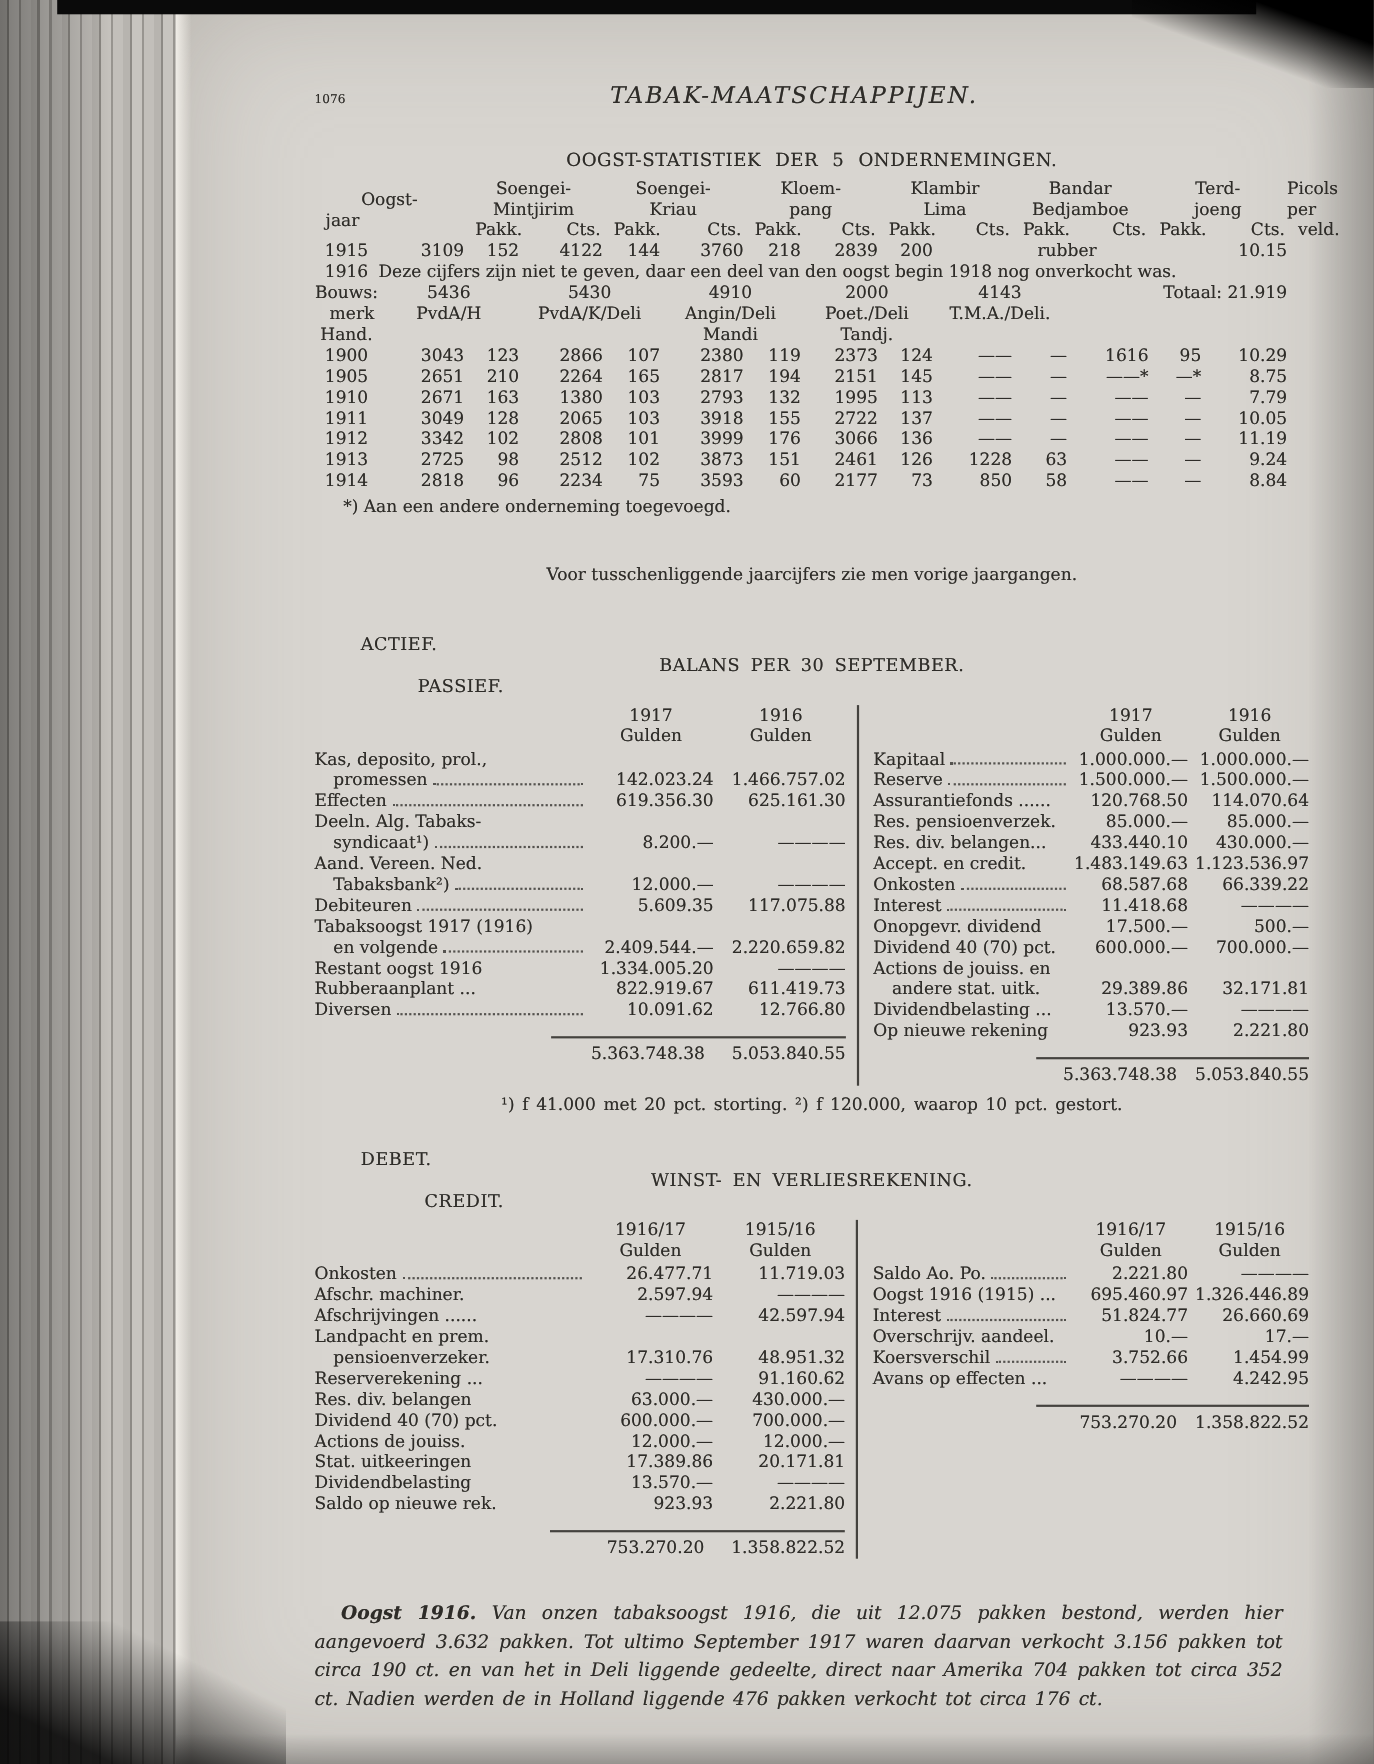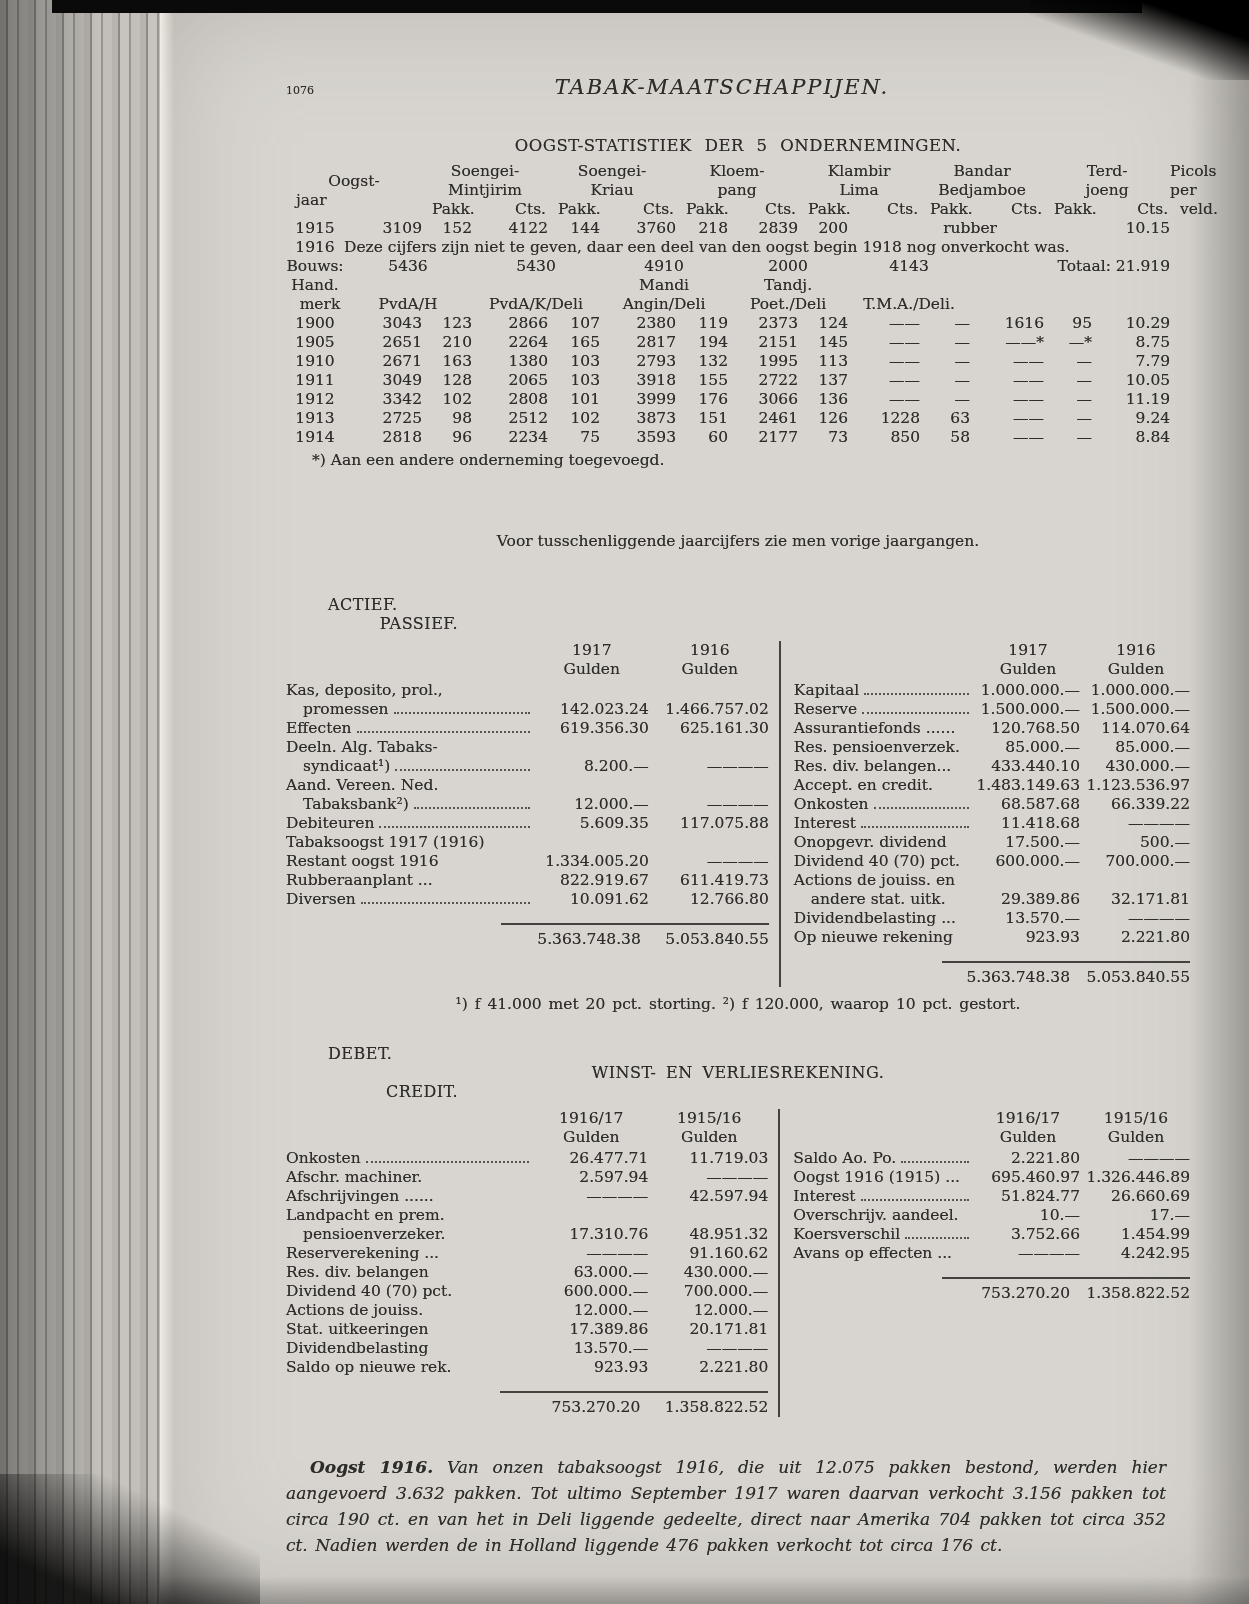--- a/index.html
+++ b/index.html
@@ -69,21 +69,21 @@
   table.oogst td:first-child{text-align:center;}
   table.oogst th .h1,table.oogst th .h2{text-align:center;}
   table.oogst th .sub{display:flex;justify-content:space-between;padding:0 2px 0 10px;}
   th.col-jaar .h1,th.col-jaar .h2{text-align:left;}
   th.col-jaar .sub{padding-left:0;}
   td.center-cell{text-align:center !important;}
   td.note-cell{text-align:left !important;white-space:normal;padding-left:10px;}
   td.total-cell{text-align:right !important;}
   td.rubber-cell{text-align:center !important;}
   .footnote-star{margin-top:4px;padding-left:26px;}
-  .mid-note{text-align:center;margin-top:62px;}
+  .mid-note{text-align:center;margin-top:43px;}
   
   .fin-heading{display:flex;margin-top:44px;font-size:16px;letter-spacing:.5px;flex-direction:column;}
   .fin-heading .fh-left{width:215px;padding-left:42px;box-sizing:border-box;}
   .fin-heading .fh-center{flex:1;text-align:center;word-spacing:4px;}
   .fin-heading .fh-right{width:200px;text-align:right;padding-right:28px;box-sizing:border-box;}
   .fin-columns{display:flex;margin-top:8px;}
   .fin-left{width:516px;box-sizing:border-box;padding-right:10px;}
   .fin-right{flex:1;border-left:2px solid #44423e;box-sizing:border-box;padding-left:13px;}
   .years-row,.unit-row{display:flex;justify-content:flex-end;}
   .years-row span,.unit-row span{display:inline-block;text-align:center;}
@@ -252,35 +252,35 @@
       <tr>
         <td>Bouws:</td>
         <td colspan="2" class="center-cell">5436</td>
         <td colspan="2" class="center-cell">5430</td>
         <td colspan="2" class="center-cell">4910</td>
         <td colspan="2" class="center-cell">2000</td>
         <td colspan="2" class="center-cell">4143</td>
         <td colspan="3" class="total-cell">Totaal: 21.919</td>
       </tr>
       <tr>
+        <td style="padding-left:10px;">merk</td>
+        <td colspan="2" class="center-cell">PvdA/H</td>
+        <td colspan="2" class="center-cell">PvdA/K/Deli</td>
+        <td colspan="2" class="center-cell">Angin/Deli</td>
+        <td colspan="2" class="center-cell">Poet./Deli</td>
+        <td colspan="2" class="center-cell">T.M.A./Deli.</td>
+        <td colspan="3"></td>
+      </tr>
+      <tr>
         <td>Hand.</td>
         <td colspan="2" class="center-cell"></td>
         <td colspan="2" class="center-cell"></td>
         <td colspan="2" class="center-cell">Mandi</td>
         <td colspan="2" class="center-cell">Tandj.</td>
         <td colspan="2" class="center-cell"></td>
-        <td colspan="3"></td>
-      </tr>
-      <tr>
-        <td style="padding-left:10px;">merk</td>
-        <td colspan="2" class="center-cell">PvdA/H</td>
-        <td colspan="2" class="center-cell">PvdA/K/Deli</td>
-        <td colspan="2" class="center-cell">Angin/Deli</td>
-        <td colspan="2" class="center-cell">Poet./Deli</td>
-        <td colspan="2" class="center-cell">T.M.A./Deli.</td>
         <td colspan="3"></td>
       </tr>
 
         <tr>
           <td>1900</td>
           <td>3043</td>
           <td>123</td>
           <td>2866</td>
           <td>107</td>
           <td>2380</td>
@@ -397,20 +397,21 @@
         </tr>
       </tbody>
   </table>
 
   <div class="footnote-star">*) Aan een andere onderneming toegevoegd.</div>
 
   <div class="mid-note">Voor tusschenliggende jaarcijfers zie men vorige jaargangen.</div>
 
   <div class="fin-heading">
     <span class="fh-left">ACTIEF.</span>
+    <span class="fh-center">BALANS PER 30 SEPTEMBER.</span>
     <span class="fh-right">PASSIEF.</span>
   </div>
 
   <div class="fin-columns">
     <div class="fin-left">
       <div class="years-row">
         <span>1917</span>
           <span>1916</span>
       </div>
       <div class="unit-row">
@@ -475,20 +476,26 @@
             <span class="v v2">117.075.88</span>
           </div>
 
           <div class="acct-line">
             <span class="lbl">Tabaksoogst 1917 (1916)</span>
             <span class="leader"></span>
             <span class="v v1"></span>
             <span class="v v2"></span>
           </div>
 
+          <div class="acct-line">
+            <span class="lbl ind">en volgende</span>
+            <span class="leader show"></span>
+            <span class="v v1">2.409.544.—</span>
+            <span class="v v2">2.220.659.82</span>
+          </div>
 
           <div class="acct-line">
             <span class="lbl">Restant oogst 1916</span>
             <span class="leader"></span>
             <span class="v v1">1.334.005.20</span>
             <span class="v v2">————</span>
           </div>
 
           <div class="acct-line">
             <span class="lbl">Rubberaanplant ...</span>

